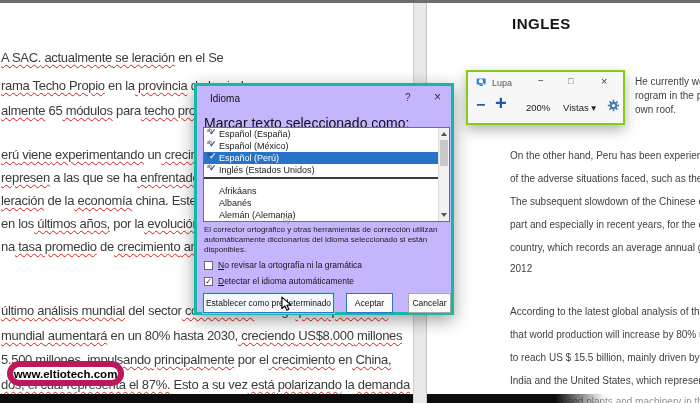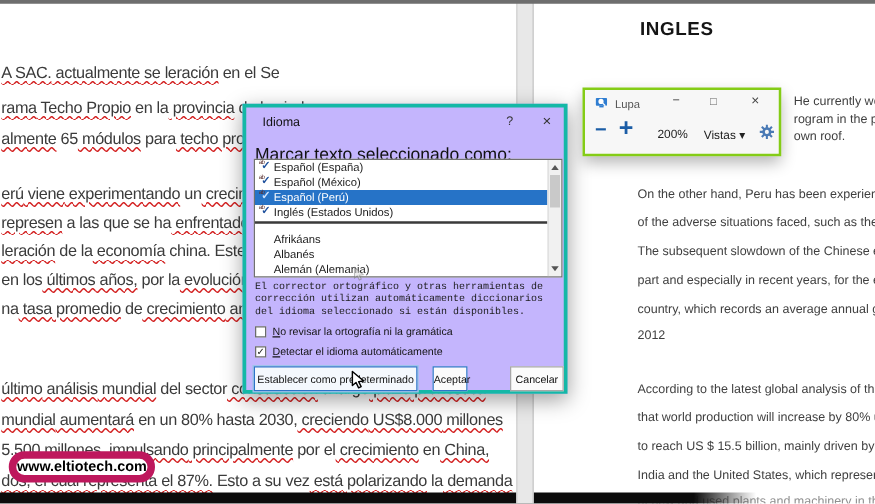--- a/index.html
+++ b/index.html
@@ -45,28 +45,28 @@
   .sp-ab{position:absolute;left:0;top:-2px;font-size:5px;color:#5a3030;letter-spacing:-0.5px;}
   .sp-ck{position:absolute;left:2px;top:-2px;font-size:9px;font-weight:bold;color:#1d4f9c;}
   .lrow.sel .sp-ck{color:#cfe3ff;}
   .lb-scroll{position:absolute;right:0;top:0;width:11px;height:93px;background:#f1f1f1;
              border-left:1px solid #dcdcdc;box-sizing:border-box;}
   .lb-up{position:absolute;left:2px;top:4px;width:0;height:0;border-left:3px solid transparent;
          border-right:3px solid transparent;border-bottom:4px solid #555;}
   .lb-down{position:absolute;left:2px;bottom:4px;width:0;height:0;border-left:3px solid transparent;
            border-right:3px solid transparent;border-top:4px solid #555;}
   .lb-thumb{position:absolute;left:1px;top:12px;width:8px;height:26px;background:#c9c9c9;}
-  .dlg-desc{position:absolute;left:7px;top:139px;width:244px;font-size:8px;line-height:10px;color:#1c1c1c;font-family:Liberation Mono, monospace;}
+  .dlg-desc{position:absolute;left:7px;top:139px;width:244px;font-size:8px;line-height:10px;color:#1c1c1c;}
   .cbrow{position:absolute;left:7px;display:flex;align-items:flex-end;gap:5px;font-size:8.5px;color:#141414;}
   .cb{width:9px;height:9px;border:1px solid #6b6b6b;background:#fff;font-size:8px;line-height:8px;
       text-align:center;color:#1a1a1a;box-sizing:border-box;flex:0 0 9px;}
   .btn{position:absolute;top:207px;height:20px;font-size:8.5px;font-family:inherit;color:#111;
        background:#fbfbfb;border:1px solid #a8a8a8;box-sizing:border-box;padding:0;}
   .btn-default{left:6px;width:131px;border-color:#2e74c9;box-shadow:0 0 0 1px #9ec3ea;background:#f4f8fd;}
-  .btn-accept{left:149px;width:28px;border-color:#2e74c9;}
+  .btn-accept{left:149px;width:47px;border-color:#2e74c9;}
   .btn-cancel{left:211px;width:43px;}
 
   
   .lupa{position:absolute;left:466px;top:70px;width:159px;height:55px;background:#f7f7f7;
         border:2px solid #84cc16;box-shadow:0 5px 12px rgba(0,0,0,.3);z-index:6;box-sizing:border-box;}
   .lupa-title{position:absolute;left:8px;top:5px;display:flex;gap:5px;align-items:center;font-size:9px;color:#555;}
   .lupa-min{position:absolute;left:70px;top:3px;color:#444;font-size:10px;}
   .lupa-max{position:absolute;left:100px;top:4px;color:#666;font-size:9px;}
   .lupa-close{position:absolute;left:133px;top:3px;color:#444;font-size:11px;}
   .lupa-minus{position:absolute;left:8px;top:24px;font-size:16px;font-weight:bold;color:#1b5da6;}

